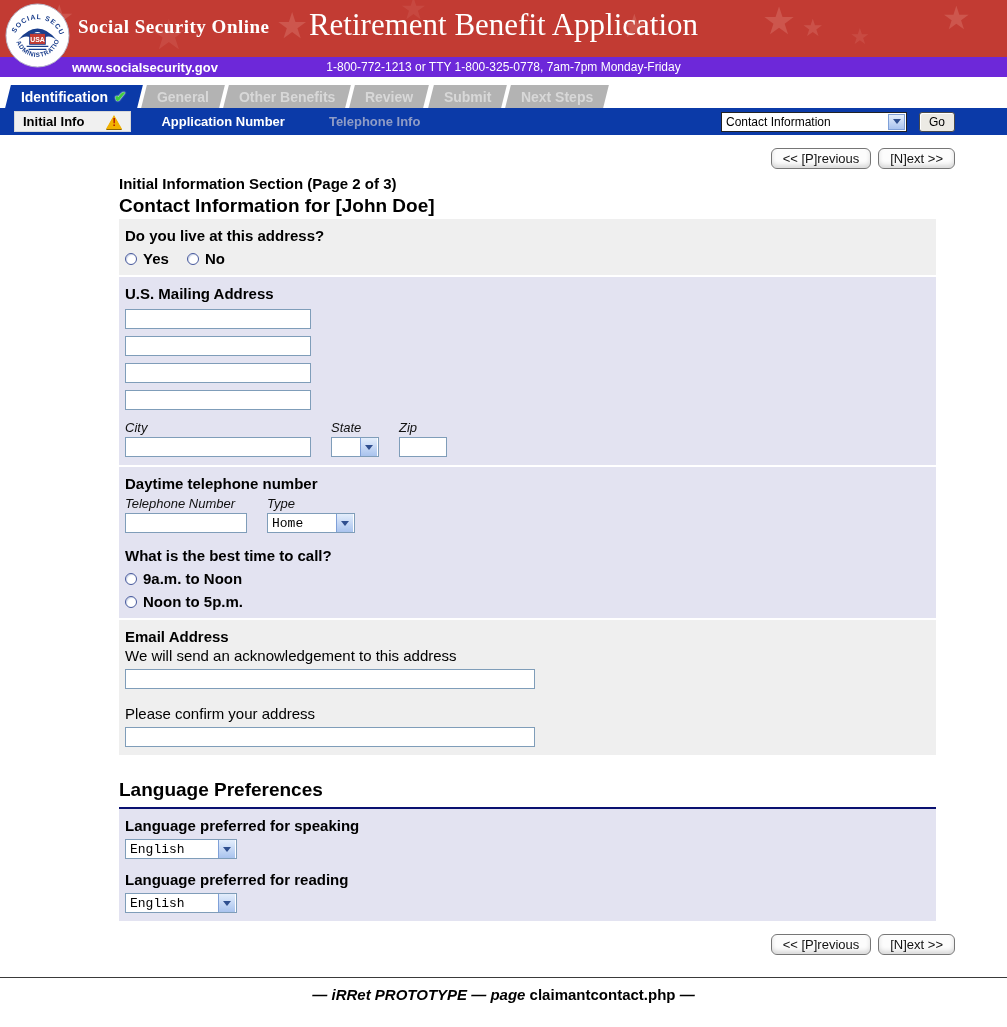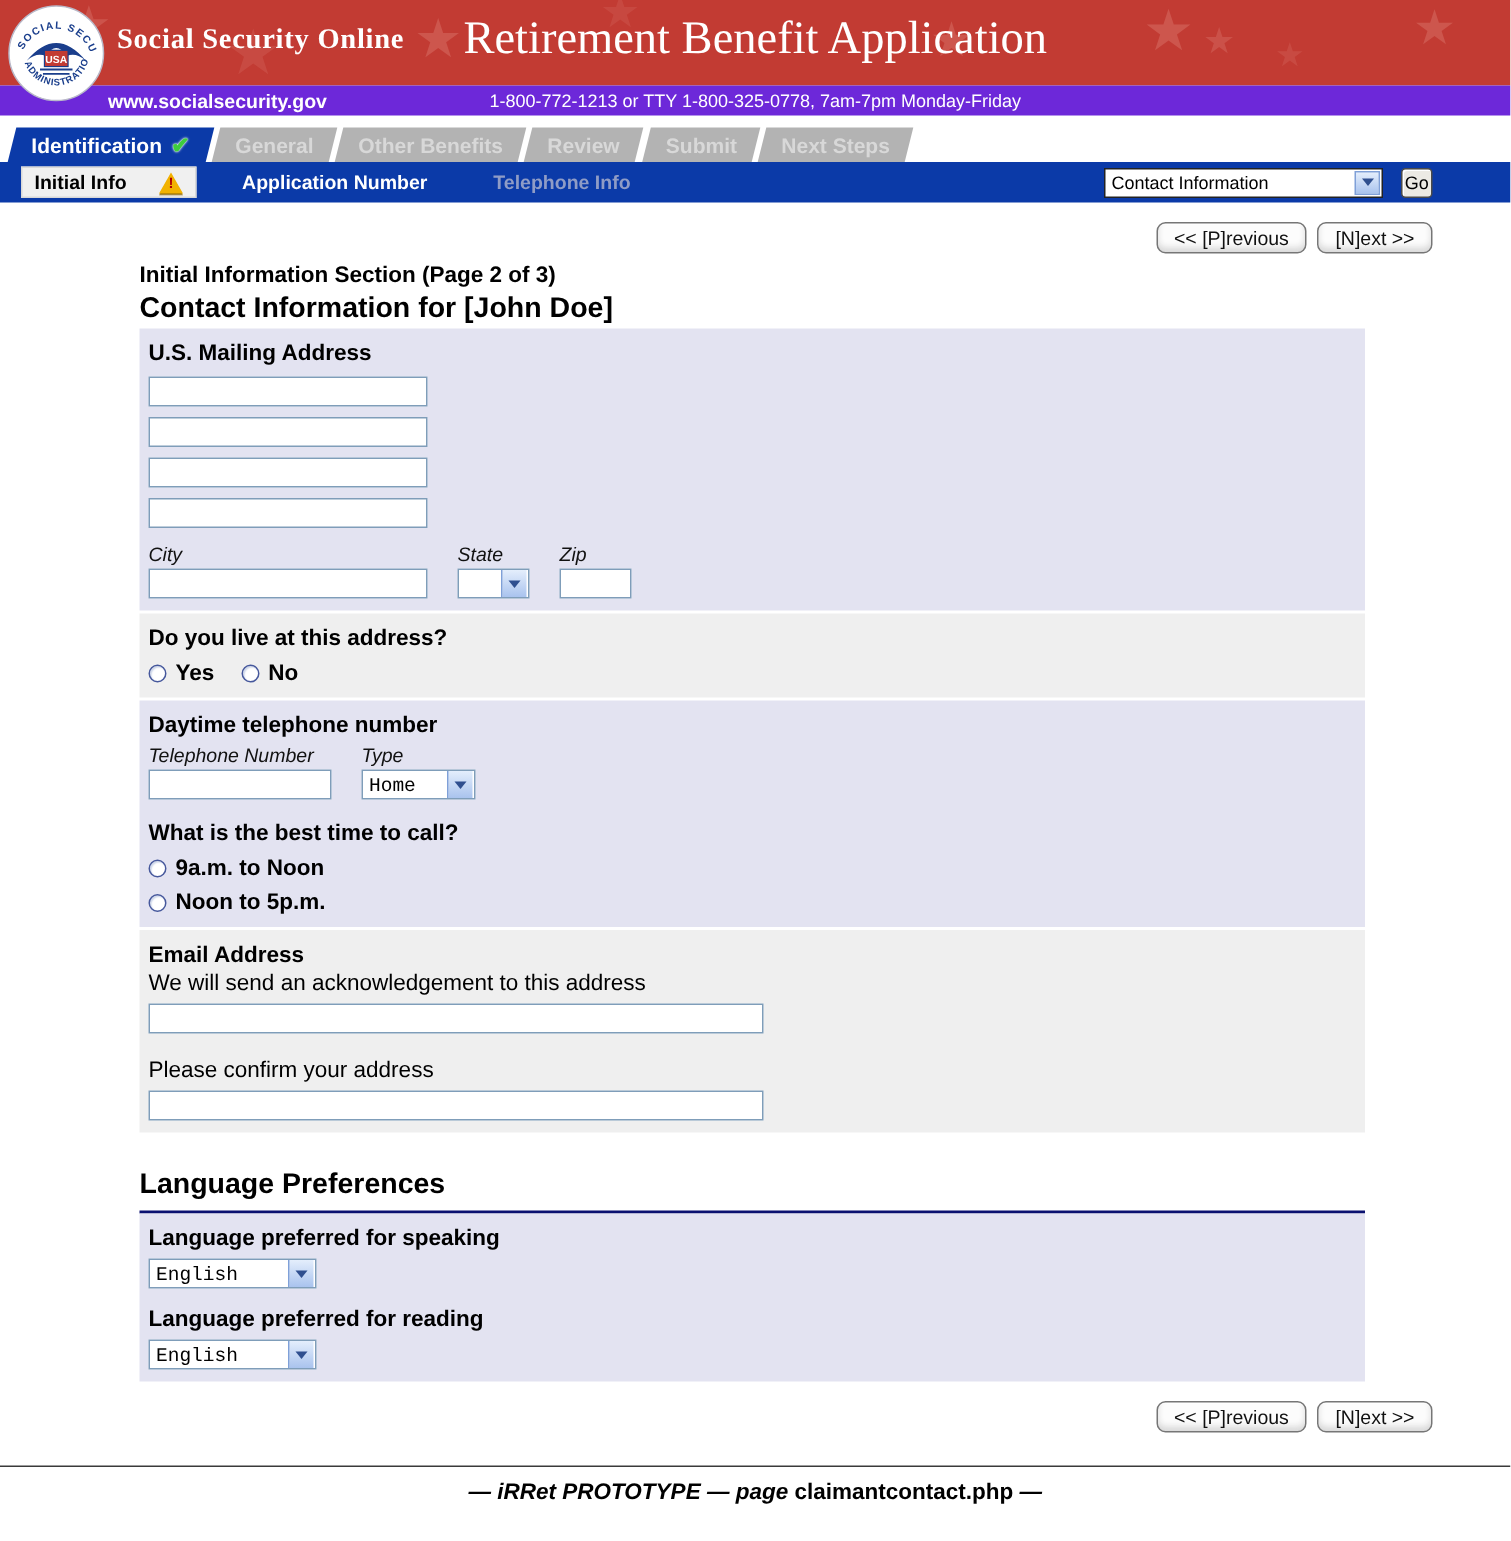--- a/index.html
+++ b/index.html
@@ -57,35 +57,35 @@
     width:186px; height:20px; background:#fff; border:1px solid #222;
     display:flex; align-items:center; font-size:12px; padding-left:4px; cursor:pointer;
   }
   .arrow-btn {
     margin-left:auto; width:17px; height:16px; margin-right:1px;
     background:linear-gradient(#e4eefc,#a9c3ee); border:1px solid #7fa0d8;
     display:flex; align-items:center; justify-content:center;
   }
   .arrow-btn::after { content:""; border-left:4px solid transparent; border-right:4px solid transparent; border-top:5px solid #2f4f8f; }
   .go-btn {
-    width:21px; height:20px; background:#eceae4; border:1px solid #4a4a4a; border-radius:3px;
+    width:36px; height:20px; background:#eceae4; border:1px solid #4a4a4a; border-radius:3px;
     font-size:12px; color:#000; box-shadow:inset 1px 1px 0 #fff; cursor:pointer;
     font-family:"Liberation Sans", sans-serif;
   }
 
   
   .pager { display:flex; justify-content:flex-end; gap:7px; margin:13px 52px 0 0; }
   .pg-btn {
     background:#fcfcfc; border:1px solid #767676; border-radius:6px; padding:2px 11px;
     font-size:13px; color:#111; cursor:pointer; font-family:"Liberation Sans", sans-serif;
     box-shadow:inset 0 -3px 4px #d9d9d9, inset 0 1px 0 #fff;
   }
 
   
-  .content { margin-left:93px; width:817px; }
+  .content { margin-left:119px; width:817px; }
   .page-sub { font-weight:bold; font-size:15px; margin-top:6px; }
   .page-title { font-weight:bold; font-size:19px; margin-top:3px; }
 
   .band { padding:8px 6px; margin-top:2px; }
   .band.lavender { background:#e3e3f1; }
   .band.gray { background:#efefef; }
   .band:first-of-type { margin-top:22px; }
 
   .q { font-weight:bold; font-size:15px; }
   .il { font-style:italic; font-size:13px; color:#111; }
@@ -223,20 +223,34 @@
 
 <div class="pager">
   <button class="pg-btn">&lt;&lt; [P]revious</button>
   <button class="pg-btn">[N]ext &gt;&gt;</button>
 </div>
 
 <div class="content">
   <div class="page-sub">Initial Information Section (Page 2 of 3)</div>
   <div class="page-title">Contact Information for [John Doe]</div>
 
+  <div class="band gray">
+    <div class="q">Do you live at this address?</div>
+    <div class="inline-opts">
+      <span class="opt">
+        <span class="radio"></span>
+        <span class="rlabel">Yes</span>
+      </span>
+      <span class="opt">
+        <span class="radio"></span>
+        <span class="rlabel">No</span>
+      </span>
+    </div>
+  </div>
+
   <div class="band lavender">
     <div class="q">U.S. Mailing Address</div>
     <input class="tin w-addr" value="" style="">
     <input class="tin w-addr" value="" style="">
     <input class="tin w-addr" value="" style="">
     <input class="tin w-addr" value="" style="">
     <div class="row">
       <div class="fld">
         <div class="il">City</div>
         <input class="tin" style="width: 186px;" value="">
@@ -248,44 +262,30 @@
           <span class="arrow-btn" style="margin-left:auto;"></span>
         </div>
       </div>
       <div class="fld">
         <div class="il">Zip</div>
         <input class="tin" style="width: 48px;" value="">
       </div>
     </div>
   </div>
 
-  <div class="band gray">
-    <div class="q">Do you live at this address?</div>
-    <div class="inline-opts">
-      <span class="opt">
-        <span class="radio"></span>
-        <span class="rlabel">Yes</span>
-      </span>
-      <span class="opt">
-        <span class="radio"></span>
-        <span class="rlabel">No</span>
-      </span>
-    </div>
-  </div>
-
   <div class="band lavender">
     <div class="q">Daytime telephone number</div>
     <div class="row" style="margin-top:4px;">
       <div class="fld">
         <div class="il">Telephone Number</div>
         <input class="tin" style="width: 122px;" value="">
       </div>
       <div class="fld">
         <div class="il">Type</div>
-        <div class="sel" style="width:76px; margin-top:2px;">
+        <div class="sel" style="width:88px; margin-top:2px;">
           <span>Home</span>
           <span class="arrow-btn" style="margin-left:auto;"></span>
         </div>
       </div>
     </div>
     <div class="q" style="margin-top:14px;">What is the best time to call?</div>
     <div class="radio-row">
       <span class="radio"></span>
       <span class="rlabel">9a.m. to Noon</span>
     </div>

